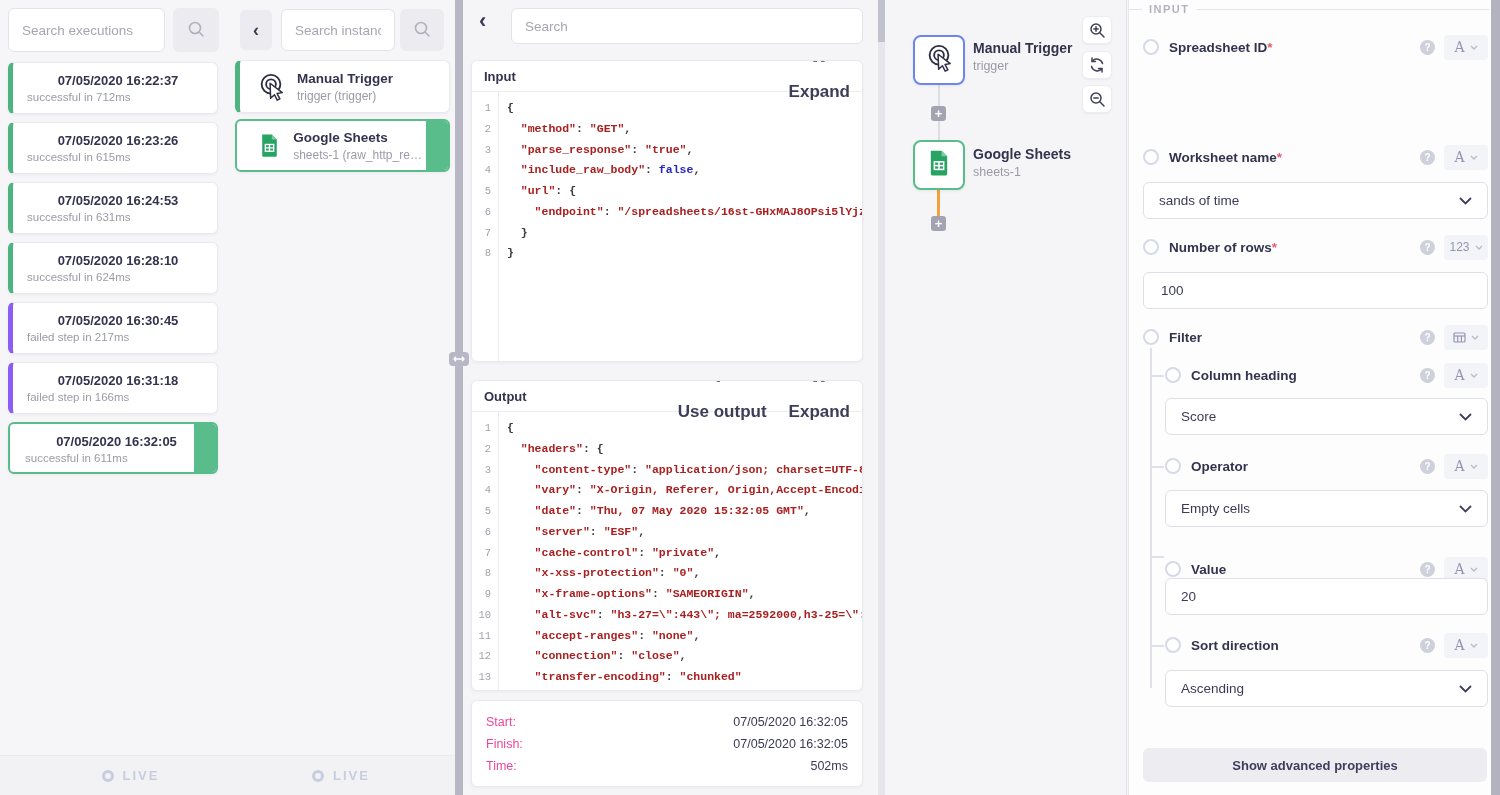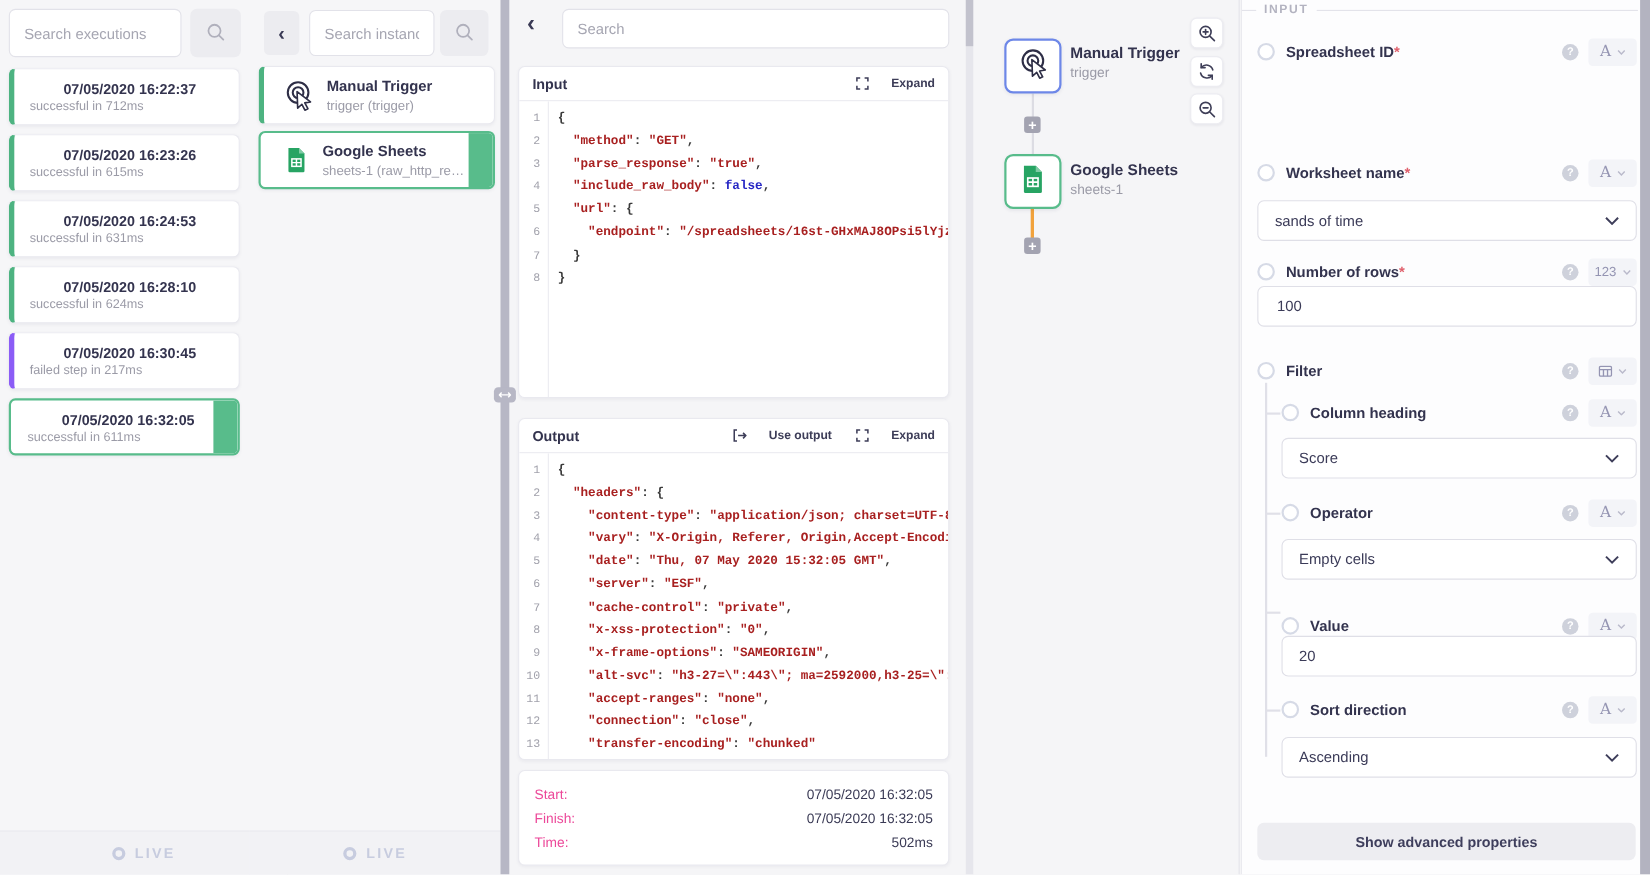--- a/index.html
+++ b/index.html
@@ -54,21 +54,21 @@
   
   .back-chevron { position:absolute; left:16px; top:8px; font-size:22px; font-weight:700; color:#3a3a55; cursor:pointer; line-height:26px; }
   #detail-search { position:absolute; left:48px; top:8px; width:352px; height:36px; }
   .card { position:absolute; left:8px; width:392px; background:#fff; border:1px solid #e9e9ef; border-radius:6px; box-shadow:0 1px 3px rgba(45,45,80,.05); overflow:hidden; }
   #input-card  { top:60px;  height:302px; }
   #output-card { top:380px; height:311px; }
   #summary-card{ top:700px; height:87px; }
   .card-head { height:31px; display:flex; align-items:center; padding:0 12px; border-bottom:1px solid #ececf1; }
   .card-title { font-size:13px; font-weight:700; color:#33334e; }
   .head-actions { margin-left:auto; display:flex; align-items:center; gap:22px; }
-  .head-btn { display:flex; align-items:center; gap:20px; font-size:11px; font-weight:700; color:#3d3d58; cursor:pointer; }
+  .head-btn { display:flex; align-items:center; gap:20px; font-size:17px; font-weight:700; color:#3d3d58; cursor:pointer;flex-direction:column; }
   .code-body { position:relative; height:calc(100% - 31px); padding-top:6px; overflow:hidden; }
   .gutter-sep { position:absolute; left:26px; top:0; bottom:0; width:1px; background:#ececf1; }
   .code-row { display:flex; line-height:20.75px; white-space:pre; }
   .code-num { width:26px; flex:none; text-align:right; padding-right:7px; font-family:"Liberation Mono",monospace; font-size:10.5px; color:#a2a2ac; }
   .code-text{ padding-left:9px; font-family:"Liberation Mono",monospace; font-size:11.5px; font-weight:700; overflow:hidden; }
   .tok-pln { color:#3a3a3a; } .tok-str { color:#a82020; } .tok-kw { color:#2626c4; }
   #summary-rows { padding:10px 14px; }
   .sum-row { display:flex; line-height:22px; font-size:12.5px; }
   .sum-label { font-weight:400; color:#ec4899; }
   .sum-value { margin-left:auto; color:#3a3a55; }
@@ -106,21 +106,21 @@
   .badge-num { font-size:12px; color:#9494b2; }
   .ctl { position:absolute; left:14px; right:12px; background:#fff; border:1px solid #dfdfe7; border-radius:6px; font-size:13.5px; color:#3b3b58; }
   .ctl.child { left:36px; }
   .ctl-select { height:37px; display:flex; align-items:center; padding:0 15px; cursor:pointer; }
   .ctl-select .chev { margin-left:auto; display:flex; }
   .ctl-input { height:37px; display:flex; align-items:center; padding:0 15px; }
   .ctl-area { height:58px; padding:8px 15px; line-height:20px; }
   .redacted { filter:blur(2px); color:#161616; font-size:11px; letter-spacing:-1px; font-weight:700; }
   #f-spreadsheet-row { top:34px;align-items:center; } #f-spreadsheet-ctl { top:70px; }
   #f-worksheet-row { top:144px; } #f-worksheet-ctl { top:182px; }
-  #f-rows-row { top:234px; } #f-rows-ctl { top:260px;padding-left:17px; }
+  #f-rows-row { top:234px; } #f-rows-ctl { top:272px;padding-left:17px; }
   #f-filter-row { top:324px; }
   #f-colhead-row { top:362px; } #f-colhead-ctl { top:398px; }
   #f-operator-row { top:453px; } #f-operator-ctl { top:490px; }
   #f-value-row { top:556px; } #f-value-ctl { top:578px; }
   #f-sort-row { top:632px; } #f-sort-ctl { top:670px; }
   .group-line { position:absolute; left:21px; top:348px; width:1.5px; height:340px; background:#e0e0e8; }
   .group-tick { position:absolute; left:21px; width:14px; height:1.5px; background:#e0e0e8; }
   #tick-1 { top:375px; } #tick-2 { top:466px; } #tick-3 { top:556px; } #tick-4 { top:645px; }
   #adv-btn { position:absolute; left:14px; right:13px; top:748px; height:34px; background:#ededf1; border:none; border-radius:6px; font-family:"Liberation Sans",sans-serif; font-size:13px; font-weight:700; color:#3e3e5c; cursor:pointer; }
   #page-scrollbar { position:absolute; left:1491px; top:0; width:9px; height:795px; background:#b3b3c0; z-index:10; }
@@ -151,20 +151,24 @@
         <div class="exec-title">07/05/2020 16:24:53</div>
         <div class="exec-status">successful in 631ms</div>
       </div>
       <div class="exec-card ok">
         <div class="exec-title">07/05/2020 16:28:10</div>
         <div class="exec-status">successful in 624ms</div>
       </div>
       <div class="exec-card fail">
         <div class="exec-title">07/05/2020 16:30:45</div>
         <div class="exec-status">failed step in 217ms</div>
+      </div>
+      <div class="exec-card fail">
+        <div class="exec-title">07/05/2020 16:31:18</div>
+        <div class="exec-status">failed step in 166ms</div>
       </div>
       <div class="exec-card ok selected">
         <div class="exec-title">07/05/2020 16:32:05</div>
         <div class="exec-status">successful in 611ms</div>
         <div class="sel-block"></div>
       </div>
     </div>
   <div class="live-bar">
     <span class="live-dot"></span>
     <span>LIVE</span>

